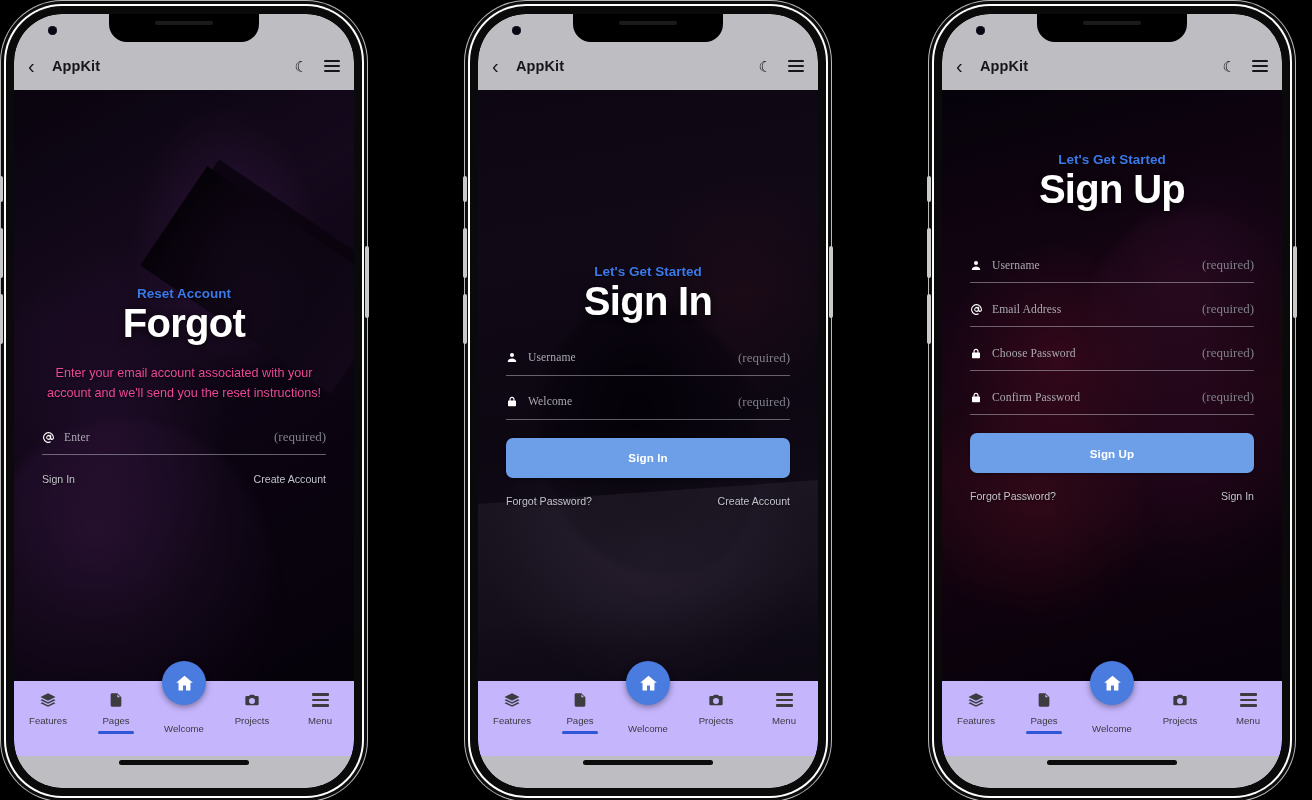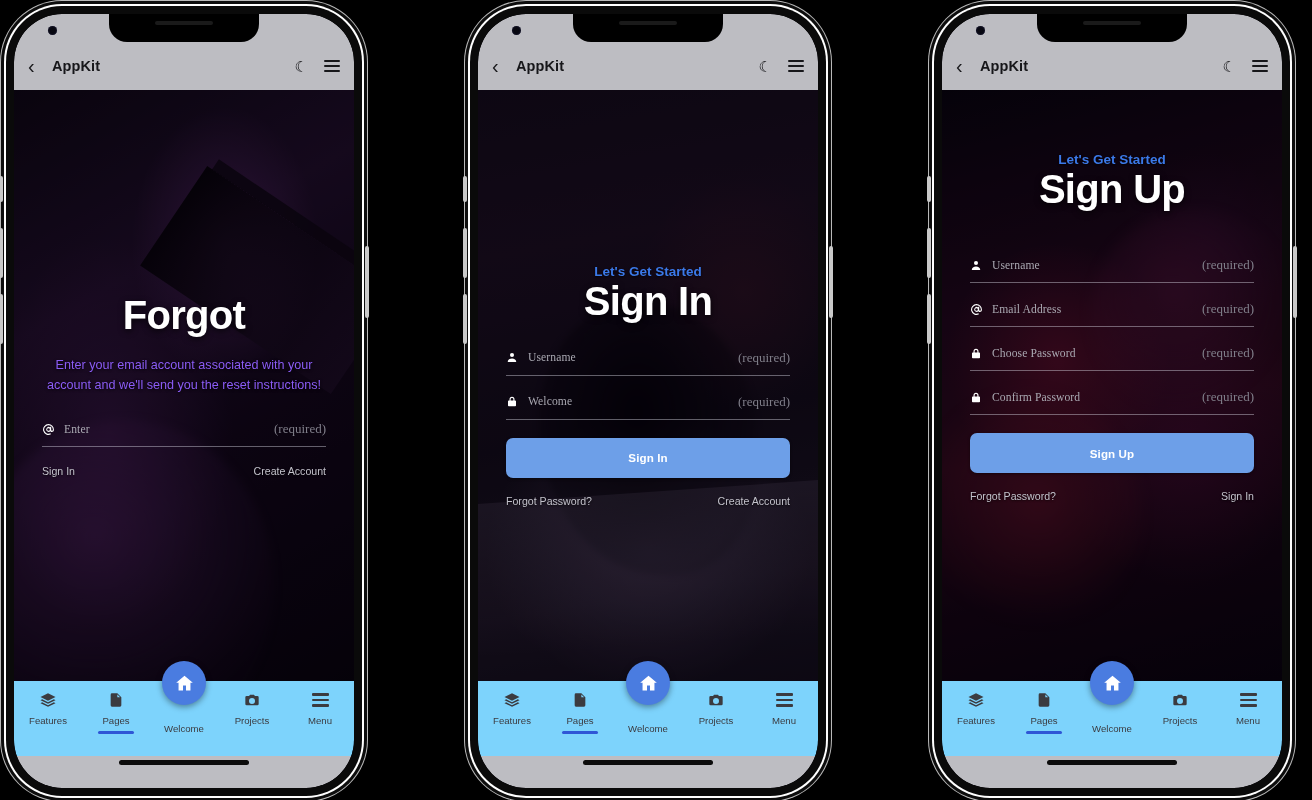--- a/index.html
+++ b/index.html
@@ -149,21 +149,21 @@
   .eyebrow{
     text-align:center;color:#3b79e8;font-weight:bold;font-size:13.5px;
     text-shadow:0 1px 2px rgba(0,0,0,.7);margin-bottom:1px;
   }
   .headline{
     text-align:center;color:#fff;font-weight:bold;
     font-size:40px;line-height:1.08;letter-spacing:-.7px;
     text-shadow:0 2px 6px rgba(0,0,0,.75);
   }
   .blurb{
-    margin-top:18px;text-align:center;color:#8b5cf6;
+    margin-top:18px;text-align:center;color:#ec4899;
     font-size:12.6px;line-height:1.62;
     text-shadow:0 1px 3px rgba(0,0,0,.8);
   }
 
   .form{margin-top:26px;}
   .field{position:relative;padding-bottom:9px;margin-bottom:18px;border-bottom:1px solid rgba(225,225,235,.42);display:flex;align-items:center;font-family:Liberation Serif, serif;}
   .f-icon{width:22px;flex:0 0 22px;display:flex;align-items:center;justify-content:flex-start;color:#fff;}
   .f-icon svg{display:block;}
   .f-label{flex:1;color:#aaa9b2;font-size:11.6px;letter-spacing:.1px;}
   .f-req{color:#807f8a;font-size:13px;}
@@ -174,21 +174,21 @@
     font-size:11.6px;border-radius:7px;height:40px;
     font-family:inherit;letter-spacing:.1px;
     box-shadow:0 1px 3px rgba(0,0,0,.45);
   }
   .links{display:flex;justify-content:space-between;margin-top:17px;}
   .links a{color:#c3c2cb;font-size:10.6px;text-decoration:none;cursor:pointer;text-shadow:0 1px 2px rgba(0,0,0,.7);}
 
   
   .tabbar-wrap{position:relative;z-index:10;flex:0 0 auto;}
   .tabbar{
-    background:#7dd3fc;height:66px;
+    background:#c4b5fd;height:66px;
     display:flex;align-items:flex-start;padding-top:9px;
   }
   .tab{
     flex:1;display:flex;flex-direction:column;align-items:center;gap:5px;
     cursor:pointer;position:relative;color:#3b3b40;
   }
   .tab .ticon{height:20px;display:flex;align-items:center;justify-content:center;}
   .tab .tlabel{font-size:9.6px;color:#3b3b40;}
   .tab .underline{
     position:absolute;bottom:-8px;width:36px;height:3px;border-radius:2px;background:#2f56d6;
@@ -237,20 +237,21 @@
           </div>
         </div>
 
         <div class="body">
           <div class="bgart art-guitar">
             <div class="neck"></div>
               <div class="body1"></div>
           </div>
 
           <div class="content">
+            <div class="eyebrow">Reset Account</div>
             <div class="headline">Forgot</div>
             <div class="blurb">Enter your email account associated with your account and we'll send you the reset instructions!</div>
 
             <div class="form">
               <div class="field">
                 <span class="f-icon">
                   <svg width="13" height="13" viewBox="0 0 24 24" fill="#fff">
                       <path d="M12 2a10 10 0 1 0 4.5 18.9l-.9-1.8A8 8 0 1 1 20 12v1a1.5 1.5 0 0 1-3 0V7h-2v1.1A4.5 4.5 0 1 0 15.6 15 3.5 3.5 0 0 0 22 13v-1A10 10 0 0 0 12 2zm0 12.5a2.5 2.5 0 1 1 0-5 2.5 2.5 0 0 1 0 5z"></path>
                     </svg>
                 </span>

